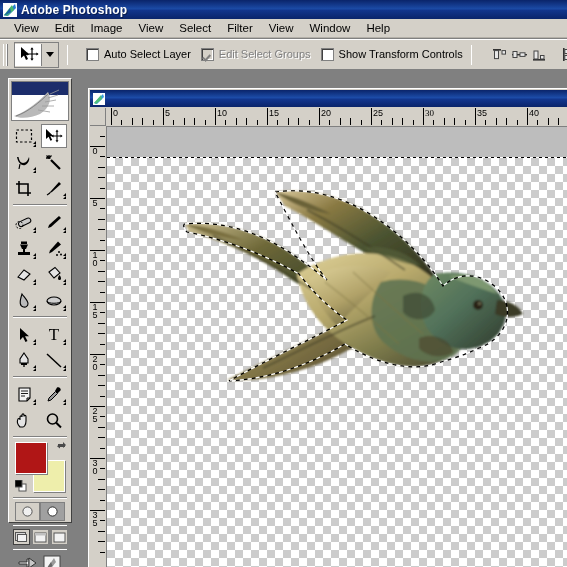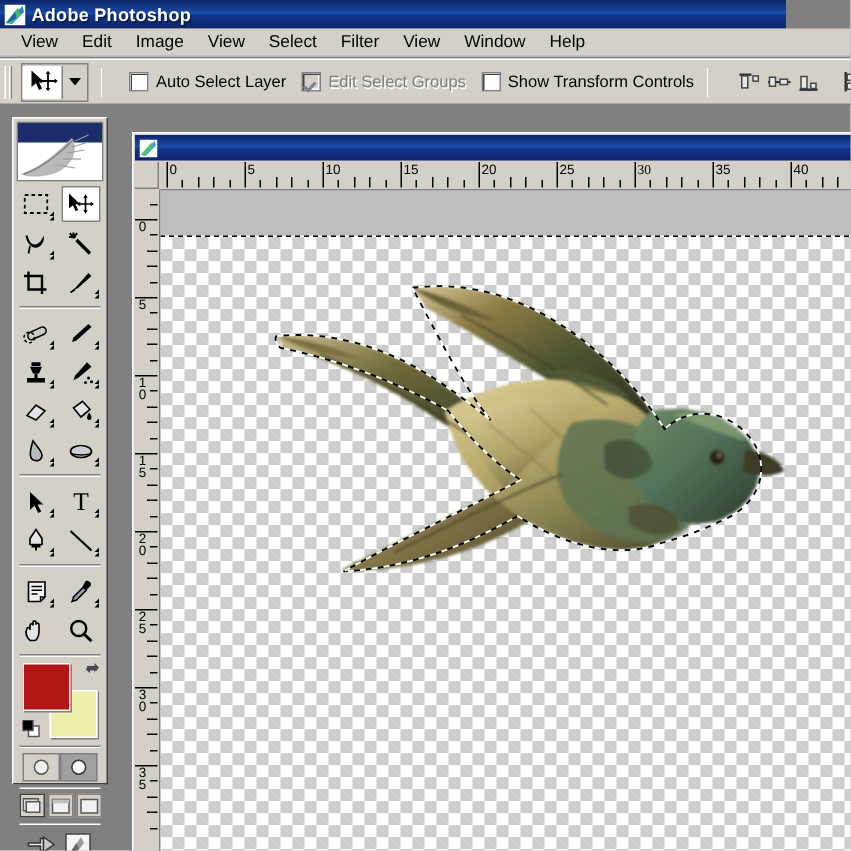--- a/index.html
+++ b/index.html
@@ -7,21 +7,21 @@
     width:567px;height:567px;overflow:hidden;
     font-family:"Liberation Sans",sans-serif;
     font-size:11px;
     background:#808080;
     -webkit-font-smoothing:none;
   }
   #app{position:relative;width:567px;height:567px;overflow:hidden;}
 
   
   #titlebar{
-    position:absolute;left:0;top:0;width:524px;height:19px;
+    position:absolute;left:0;top:0;width:567px;height:19px;
     background:linear-gradient(to bottom,#0a246a 0%,#1c4ca8 48%,#12368e 52%,#0a246a 100%);
     display:flex;align-items:center;
   }
   #ps-icon{width:14px;height:14px;margin:0 4px 0 3px;position:relative;flex:0 0 auto;}
   #app-title{
     color:#fff;font-weight:bold;font-size:12px;letter-spacing:.2px;
     text-shadow:1px 1px 0 rgba(0,0,0,.4);
   }
 
   
@@ -46,21 +46,21 @@
         border-left:1px solid #fff;}
   .grip2{width:3px;height:22px;margin-left:2px;margin-right:4px;
         border-left:1px solid #fff;border-right:1px solid #808080;}
   #tool-preset{
     display:flex;align-items:center;height:24px;margin-left:2px;
     border:1px solid #808080;background:#d4d0c8;
   }
   #tool-preset-icon{width:26px;height:22px;position:relative;background:#fff;border-right:1px solid #808080;}
   #tool-preset-arrow{width:16px;height:22px;display:flex;align-items:center;justify-content:center;}
   .sep-v{width:1px;height:20px;background:#808080;border-right:1px solid #fff;margin:0 8px;}
-  .cb-wrap{display:flex;align-items:center;margin-left:10px;white-space:nowrap;}
+  .cb-wrap{display:flex;margin-left:10px;white-space:nowrap;}
   .cbox{
     width:11px;height:11px;background:#fff;border:1px solid #808080;
     box-shadow:inset 1px 1px 0 #404040, inset -1px -1px 0 #fff;
     margin-right:5px;position:relative;flex:0 0 auto;
   }
   .cbox.disabled{background:#d4d0c8;}
   .cbox.checked::after{
     content:"";position:absolute;left:2px;top:4px;width:3px;height:6px;
     border:solid #808080;border-width:0 2px 2px 0;transform:rotate(42deg);
   }

